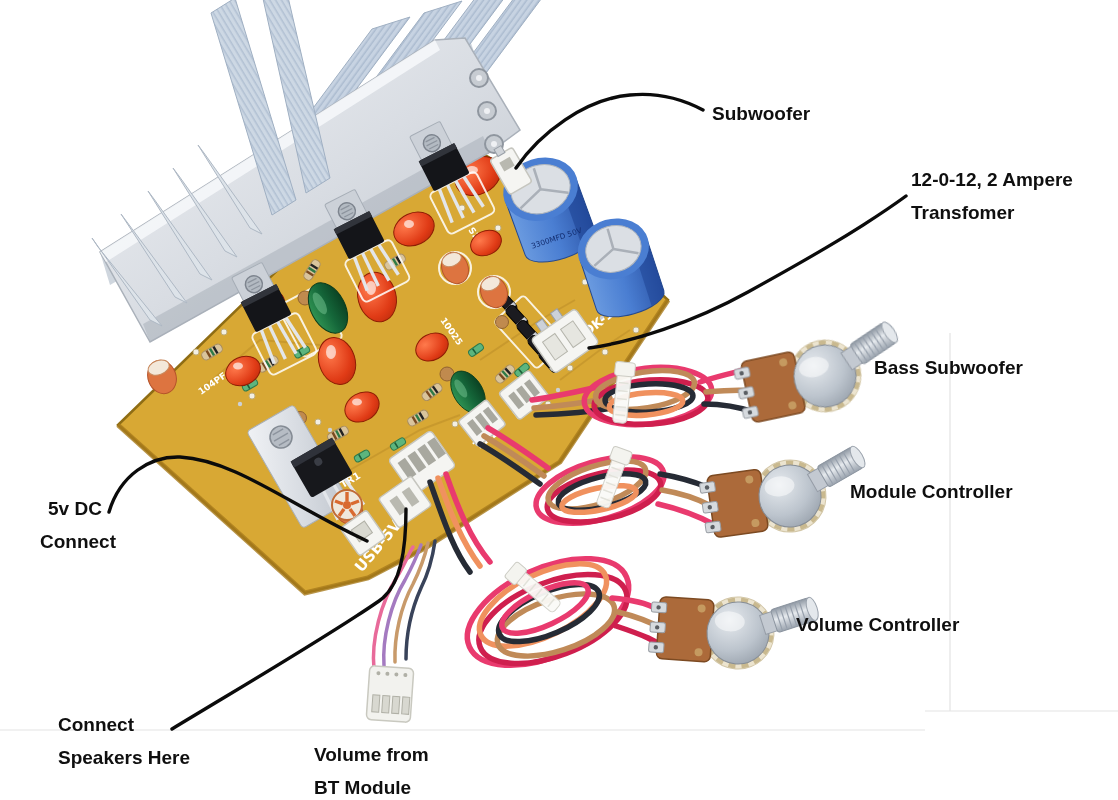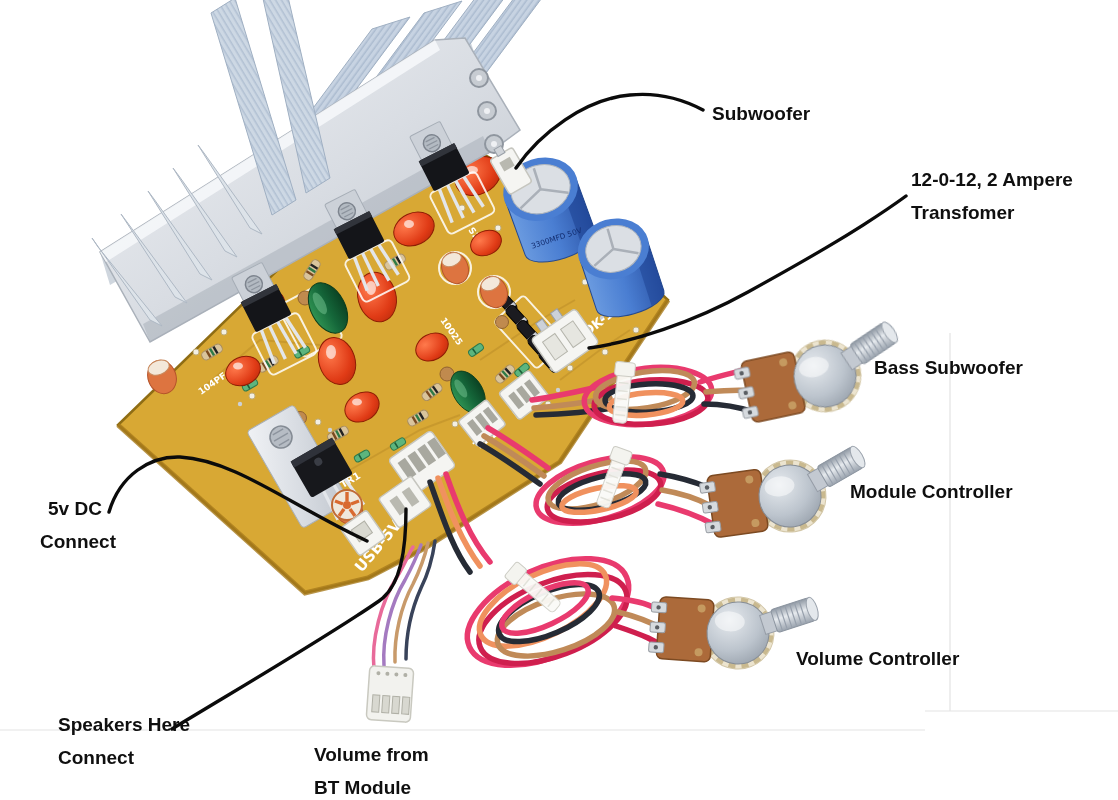--- a/index.html
+++ b/index.html
@@ -482,27 +482,27 @@
 <div class="lbl" style="left:911px;top:163px">
   <div>12-0-12, 2 Ampere</div>
   <div>Transfomer</div>
 </div>
 <div class="lbl" style="left:874px;top:351px">
   <span>Bass Subwoofer</span>
 </div>
 <div class="lbl" style="left:850px;top:475px">
   <span>Module Controller</span>
 </div>
-<div class="lbl" style="left:796px;top:642px">
+<div class="lbl" style="left:796px;top:608px">
   <span>Volume Controller</span>
 </div>
 <div class="lbl" style="left:40px;top:492px">
   <div style="padding-left:8px">5v DC</div>
   <div>Connect</div>
 </div>
 <div class="lbl" style="left:58px;top:708px">
+  <div>Connect</div>
   <div>Speakers Here</div>
-  <div>Connect</div>
 </div>
 <div class="lbl" style="left:314px;top:738px">
   <div>Volume from</div>
   <div>BT Module</div>
 </div>
 
 </body></html>

